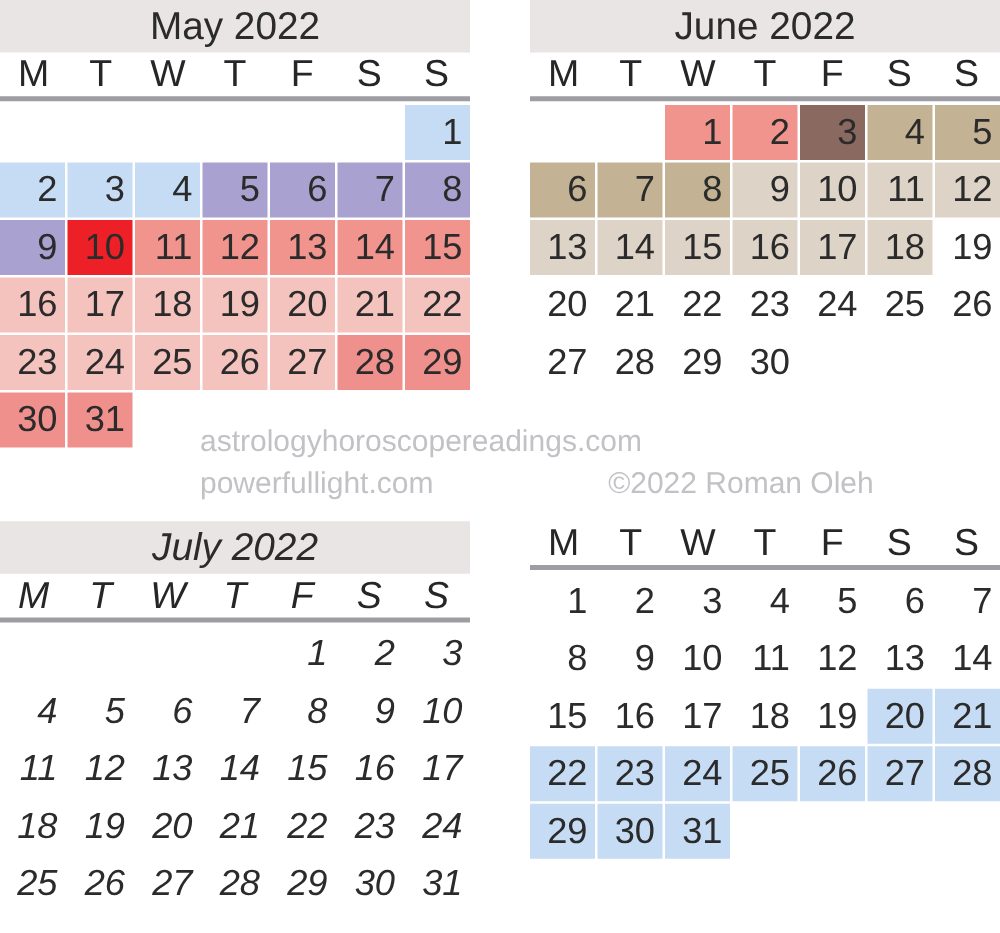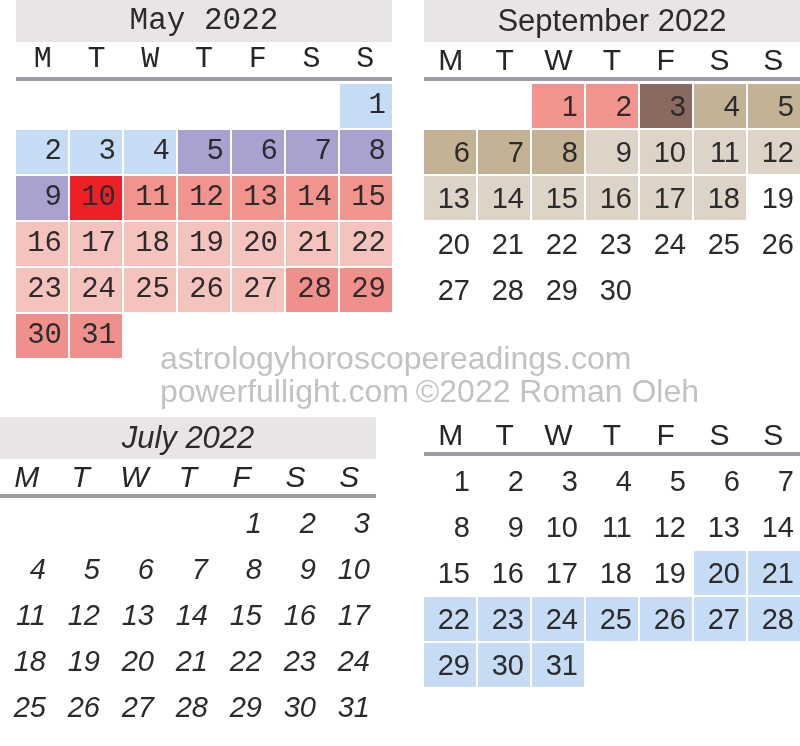--- a/index.html
+++ b/index.html
@@ -21,21 +21,21 @@
   #calendar-sheet {
     position: relative;
     width: 800px;
     height: 746px;
   }
 
   .month-block {
     position: absolute;
     width: 376px;
   }
-  .month-block[data-pos="tl"] { left: 16px;   top: 0px; font-family: Liberation Mono, monospace; }
+  .month-block[data-pos="tl"] { left: 0px;   top: 0px; }
   .month-block[data-pos="tr"] { left: 424px; top: 0px; }
   .month-block[data-pos="bl"] { left: 0px;   top: 417px; font-style: italic; }
   .month-block[data-pos="br"] { left: 424px; top: 417px; }
 
   
   .month-title {
     background: #e9e5e4;
     height: 42px;
     line-height: 42px;
     text-align: center;
@@ -87,21 +87,21 @@
   .day-cell.empty { color: transparent; }
 
   
   #watermark {
     position: absolute;
     left: 0;
     top: 340px;
     width: 701px;
     height: 70px;
     color: #c2c2c6;
-    font-size: 32px;
+    font-size: 24px;
     pointer-events: none;
   }
   #watermark .wm-line1 {
     position: absolute;
     left: 160px;
     top: 0px;
   }
   #watermark .wm-line2 {
     position: absolute;
     left: 160px;
@@ -182,21 +182,21 @@
             <div class="day-cell" style="background: rgb(239, 144, 140);">31</div>
             <div class="day-cell empty"></div>
             <div class="day-cell empty"></div>
             <div class="day-cell empty"></div>
             <div class="day-cell empty"></div>
             <div class="day-cell empty"></div>
           </div>
         </div>
       </div>
       <div class="month-block" data-pos="tr">
-        <div class="month-title" style="background: rgb(233, 229, 228); color: rgb(43, 43, 43);">September 2022</div>
+        <div class="month-title" style="background: rgb(233, 229, 228); color: rgb(43, 43, 43);">June 2022</div>
         <div class="weekday-row" style="border-bottom-color: rgb(157, 157, 163);">
           <div class="weekday-cell">M</div>
           <div class="weekday-cell">T</div>
           <div class="weekday-cell">W</div>
           <div class="weekday-cell">T</div>
           <div class="weekday-cell">F</div>
           <div class="weekday-cell">S</div>
           <div class="weekday-cell">S</div>
         </div>
         <div class="weeks">

